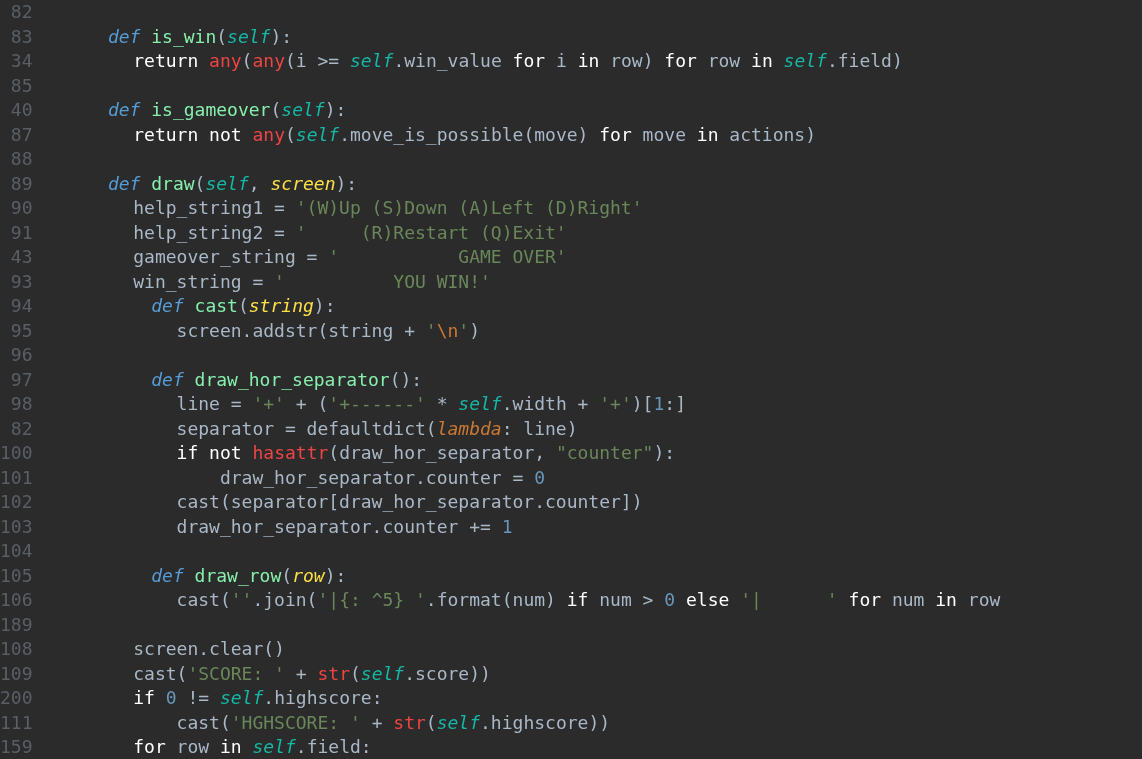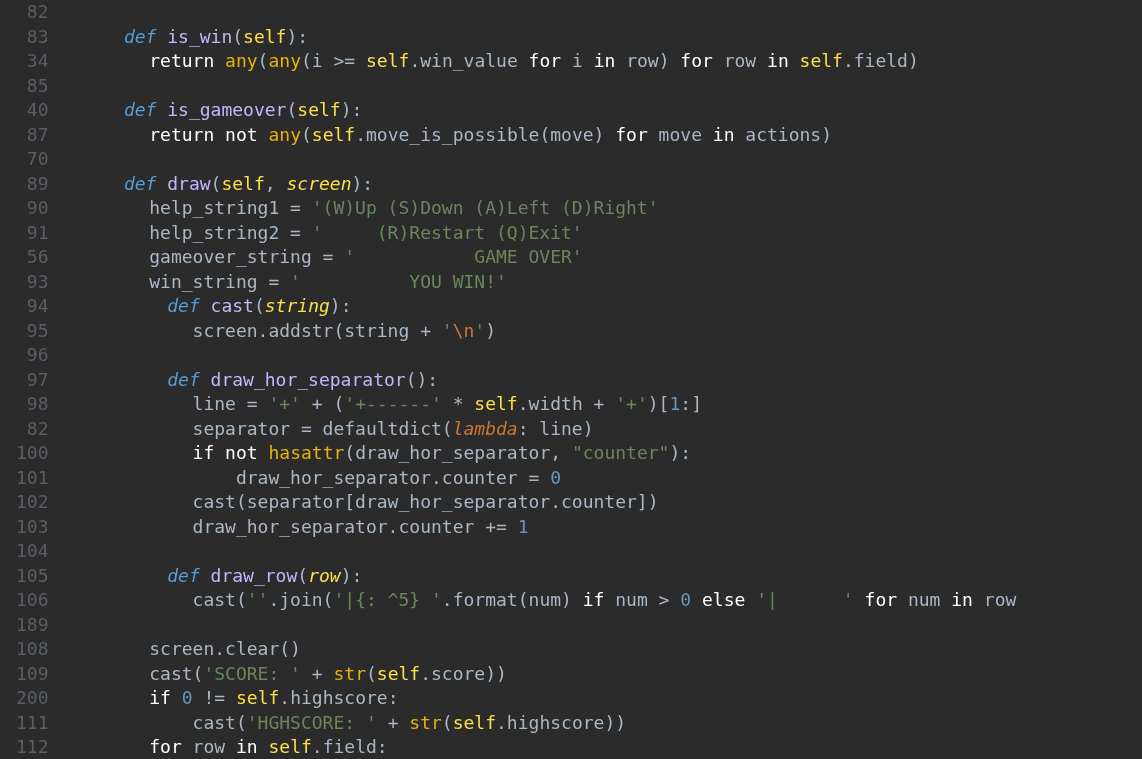--- a/index.html
+++ b/index.html
@@ -17,78 +17,77 @@
     width: 100%;
     height: 100%;
   }
   .gutter {
     background: #2b2b2b;
     color: #5a5f66;
     text-align: right;
     padding: 0 10px 0 0;
     user-select: none;
     min-width: 40px;
-    margin-left: 16px;
   }
   .gutter div {
     height: 24.5px;
   }
   .code {
     flex: 1;
     white-space: pre;
     color: #a9b7c6;
     padding-left: 4px;
     overflow: hidden;
   }
   .code .line { height: 24.5px; }
   
   .kw        { color: #ffffff; }      
   .kw-blue   { color: #569cd6; font-style: italic; margin-left: 18px; } 
-  .builtin   { color: #eab308; margin-top: 44px; }      
-  .self      { color: #fde047; } 
+  .builtin   { color: #ef4444; margin-top: 44px; }      
+  .self      { color: #14b8a6; font-style: italic; } 
   .param     { color: #fde047; font-style: italic; }
-  .fn-name   { color: #c4b5fd; }      
+  .fn-name   { color: #86efac; }      
   .str       { color: #6a8759; }      
   .esc       { color: #cc7832; }      
   .num       { color: #6897bb; }      
   .op        { color: #a9b7c6; }      
   .id        { color: #a9b7c6; }
   .lambda    { color: #cc7832; font-style: italic; }
 </style>
 </head>
 <body>
 
 <div class="editor">
   <div class="gutter" id="gutter">
       <div>82</div>
       <div>83</div>
       <div>34</div>
       <div>85</div>
       <div>40</div>
       <div>87</div>
-      <div>70</div>
+      <div>88</div>
       <div>89</div>
       <div>90</div>
       <div>91</div>
-      <div>56</div>
+      <div>43</div>
       <div>93</div>
       <div>94</div>
       <div>95</div>
       <div>96</div>
       <div>97</div>
       <div>98</div>
       <div>82</div>
       <div>100</div>
       <div>101</div>
       <div>102</div>
       <div>103</div>
       <div>104</div>
       <div>105</div>
       <div>106</div>
       <div>189</div>
       <div>108</div>
       <div>109</div>
       <div>200</div>
       <div>111</div>
-      <div>112</div>
+      <div>159</div>
     </div>
   <div class="code" id="code"><div class="line">&nbsp;</div><div class="line"><span class="op">    </span><span class="kw-blue">def</span><span class="op"> </span><span class="fn-name">is_win</span><span class="op">(</span><span class="self">self</span><span class="op">):</span></div><div class="line"><span class="op">        </span><span class="kw">return</span><span class="op"> </span><span class="builtin">any</span><span class="op">(</span><span class="builtin">any</span><span class="id">(i </span><span class="op">&gt;=</span><span class="op"> </span><span class="self">self</span><span class="id">.win_value </span><span class="kw">for</span><span class="id"> i </span><span class="kw">in</span><span class="id"> row) </span><span class="kw">for</span><span class="id"> row </span><span class="kw">in</span><span class="op"> </span><span class="self">self</span><span class="id">.field)</span></div><div class="line">&nbsp;</div><div class="line"><span class="op">    </span><span class="kw-blue">def</span><span class="op"> </span><span class="fn-name">is_gameover</span><span class="op">(</span><span class="self">self</span><span class="op">):</span></div><div class="line"><span class="op">        </span><span class="kw">return</span><span class="op"> </span><span class="kw">not</span><span class="op"> </span><span class="builtin">any</span><span class="op">(</span><span class="self">self</span><span class="id">.move_is_possible(move) </span><span class="kw">for</span><span class="id"> move </span><span class="kw">in</span><span class="id"> actions)</span></div><div class="line">&nbsp;</div><div class="line"><span class="op">    </span><span class="kw-blue">def</span><span class="op"> </span><span class="fn-name">draw</span><span class="op">(</span><span class="self">self</span><span class="op">, </span><span class="param">screen</span><span class="op">):</span></div><div class="line"><span class="id">        help_string1 = </span><span class="str">'(W)Up (S)Down (A)Left (D)Right'</span></div><div class="line"><span class="id">        help_string2 = </span><span class="str">'     (R)Restart (Q)Exit'</span></div><div class="line"><span class="id">        gameover_string = </span><span class="str">'           GAME OVER'</span></div><div class="line"><span class="id">        win_string = </span><span class="str">'          YOU WIN!'</span></div><div class="line"><span class="op">        </span><span class="kw-blue">def</span><span class="op"> </span><span class="fn-name">cast</span><span class="op">(</span><span class="param">string</span><span class="op">):</span></div><div class="line"><span class="id">            screen.addstr(string + </span><span class="str">'</span><span class="esc">\n</span><span class="str">'</span><span class="id">)</span></div><div class="line">&nbsp;</div><div class="line"><span class="op">        </span><span class="kw-blue">def</span><span class="op"> </span><span class="fn-name">draw_hor_separator</span><span class="op">():</span></div><div class="line"><span class="id">            line = </span><span class="str">'+'</span><span class="id"> + (</span><span class="str">'+------'</span><span class="id"> * </span><span class="self">self</span><span class="id">.width + </span><span class="str">'+'</span><span class="id">)[</span><span class="num">1</span><span class="id">:]</span></div><div class="line"><span class="id">            separator = defaultdict(</span><span class="lambda">lambda</span><span class="id">: line)</span></div><div class="line"><span class="op">            </span><span class="kw">if</span><span class="op"> </span><span class="kw">not</span><span class="op"> </span><span class="builtin">hasattr</span><span class="id">(draw_hor_separator, </span><span class="str">"counter"</span><span class="id">):</span></div><div class="line"><span class="id">                draw_hor_separator.counter = </span><span class="num">0</span></div><div class="line"><span class="id">            cast(separator[draw_hor_separator.counter])</span></div><div class="line"><span class="id">            draw_hor_separator.counter += </span><span class="num">1</span></div><div class="line">&nbsp;</div><div class="line"><span class="op">        </span><span class="kw-blue">def</span><span class="op"> </span><span class="fn-name">draw_row</span><span class="op">(</span><span class="param">row</span><span class="op">):</span></div><div class="line"><span class="id">            cast(</span><span class="str">''</span><span class="id">.join(</span><span class="str">'|{: ^5} '</span><span class="id">.format(num) </span><span class="kw">if</span><span class="id"> num &gt; </span><span class="num">0</span><span class="op"> </span><span class="kw">else</span><span class="op"> </span><span class="str">'|      '</span><span class="op"> </span><span class="kw">for</span><span class="id"> num </span><span class="kw">in</span><span class="id"> row</span></div><div class="line">&nbsp;</div><div class="line"><span class="id">        screen.clear()</span></div><div class="line"><span class="id">        cast(</span><span class="str">'SCORE: '</span><span class="id"> + </span><span class="builtin">str</span><span class="id">(</span><span class="self">self</span><span class="id">.score))</span></div><div class="line"><span class="op">        </span><span class="kw">if</span><span class="op"> </span><span class="num">0</span><span class="id"> != </span><span class="self">self</span><span class="id">.highscore:</span></div><div class="line"><span class="id">            cast(</span><span class="str">'HGHSCORE: '</span><span class="id"> + </span><span class="builtin">str</span><span class="id">(</span><span class="self">self</span><span class="id">.highscore))</span></div><div class="line"><span class="op">        </span><span class="kw">for</span><span class="id"> row </span><span class="kw">in</span><span class="op"> </span><span class="self">self</span><span class="id">.field:</span></div></div>
 </div>
 
 </body></html>

